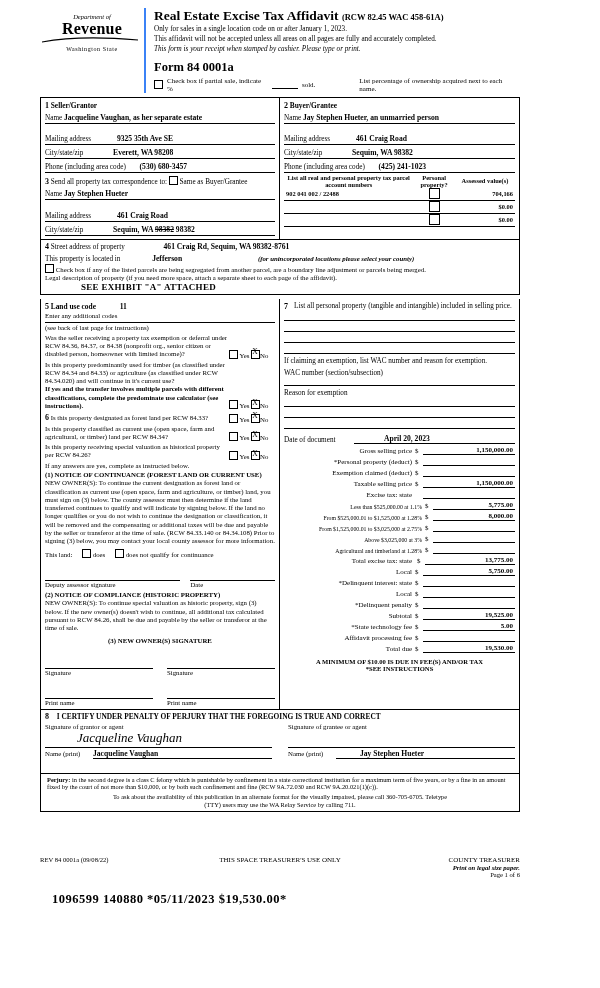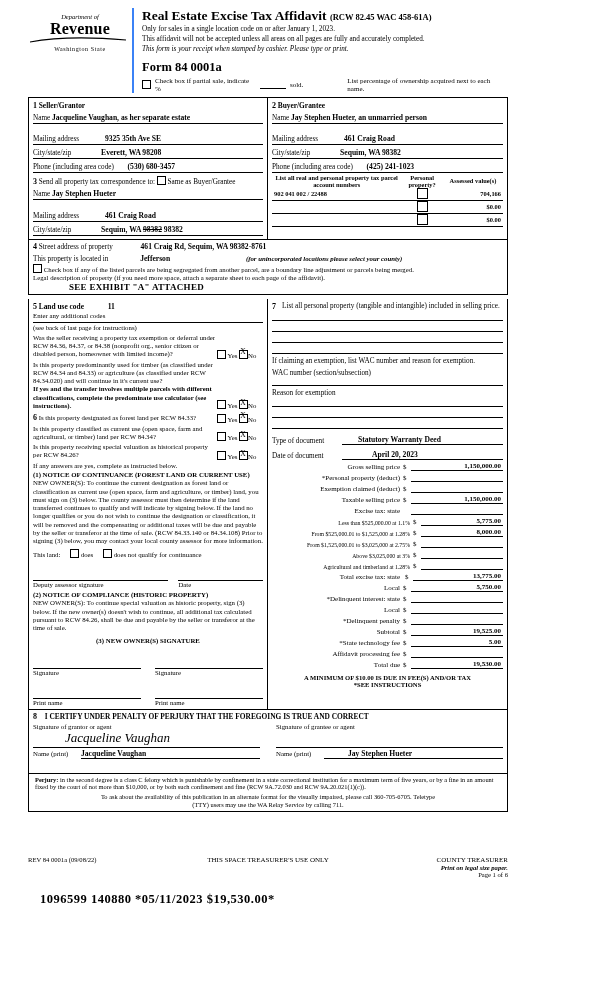--- a/index.html
+++ b/index.html
@@ -1,18 +1,18 @@
 <!DOCTYPE html>
 <html><head>
 <meta charset="utf-8">
 <style>
   html,body{margin:0;padding:0;background:#fff;}
   body{width:600px;height:988px;font-family:"Liberation Serif",serif;color:#000;font-size:7px;position:relative;}
   .page{position:relative;width:600px;height:988px;}
-  .sheet{position:absolute;left:28px;top:8px;width:480px;}
+  .sheet{position:absolute;left:40px;top:8px;width:480px;}
   
   .hdr{display:flex;align-items:flex-start;}
   .logo{width:104px;padding-top:6px;}
   .logo .dept{font-size:6.5px;font-style:italic;text-align:center;line-height:1.05;}
   .logo .rev{font-size:16px;font-weight:bold;letter-spacing:.2px;text-align:center;line-height:1;}
   .logo .wa{font-size:6px;text-align:center;letter-spacing:.6px;}
   .hdr-main{flex:1;border-left:2px solid #3b82f6;padding-left:8px;}
   .title{font-size:13.5px;font-weight:bold;font-family:"Liberation Serif",serif;}
   .title span.rcw{font-size:8.5px;font-weight:bold;}
   .sub{font-size:7.2px;line-height:1.28;margin-top:1px;}
@@ -154,21 +154,21 @@
           <td class="money b" style="border-bottom:1px solid #000">$0.00</td>
         </tr>
       </tbody>
           </table>
     </div>
   </div>
 
   <div style="border:1px solid #000;border-top:0;padding:2px 4px;">
     <div><span class="secnum">4</span>
       <span class="lbl">Street address of property</span>
-      <span class="val" style="margin-left:26px">461 Craig Rd, Sequim, WA  98382-8761</span></div>
+      <span class="val" style="margin-left:37px">461 Craig Rd, Sequim, WA  98382-8761</span></div>
     <div class="line"><span class="lbl">This property is located in</span>
       <span class="val" style="margin-left:30px">Jefferson</span>
       <span class="b i" style="margin-left:74px;font-size:6.8px">(for unincorporated locations please select your county)</span></div>
     <div class="q" style="margin-top:1px"><span class="cb"></span>
       <span>Check box if any of the listed parcels are being segregated from another parcel, are a boundary line adjustment or parcels being merged.</span></div>
     <div class="q">Legal description of property (if you need more space, attach a separate sheet to each page of the affidavit).</div>
     <div class="b" style="font-size:9px;margin-left:36px;letter-spacing:.3px">SEE EXHIBIT "A" ATTACHED</div>
   </div>
 
   <div class="frame" style="border-top:0">
@@ -261,24 +261,20 @@
       <div style="height:10px;border-bottom:1px solid #000"></div>
       <div style="height:10px;border-bottom:1px solid #000"></div>
       <div class="lbl" style="margin-top:3px">If claiming an exemption, list WAC number and reason for exemption.</div>
       <div class="lbl" style="margin-top:4px">WAC number (section/subsection)</div>
       <div style="height:8px;border-bottom:1px solid #000"></div>
       <div class="lbl" style="margin-top:3px">Reason for exemption</div>
       <div style="height:9px;border-bottom:1px solid #000"></div>
       <div style="height:10px;border-bottom:1px solid #000"></div>
       <div style="height:10px;border-bottom:1px solid #000"></div>
 
-      <div style="display:flex;margin-top:6px;align-items:flex-end">
-        <span class="lbl" style="width:70px">Type of document</span>
-        <span class="val" style="flex:1;border-bottom:1px solid #000;padding-left:16px">Statutory Warranty Deed</span>
-      </div>
       <div style="display:flex;margin-top:5px;align-items:flex-end">
         <span class="lbl" style="width:70px">Date of document</span>
         <span class="val" style="flex:1;border-bottom:1px solid #000;padding-left:30px">April 20, 2023</span>
       </div>
 
       <div id="taxlines">
             <div class="dollarrow" style="margin-top: 2px;">
               <div class="lb" style="text-align: right; padding-right: 3px; font-weight: normal;">Gross selling price</div>
               <div class="dl">$</div>
               <div class="amt">1,150,000.00</div>

